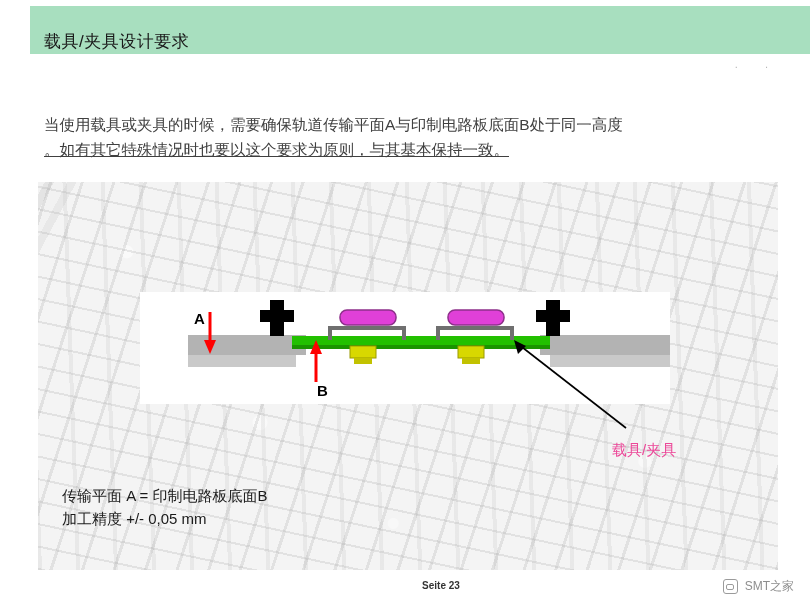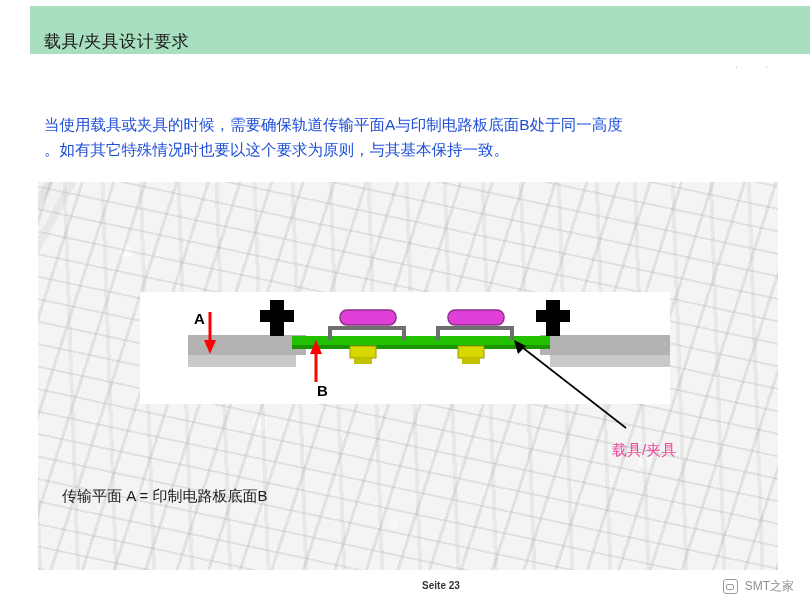--- a/index.html
+++ b/index.html
@@ -41,23 +41,23 @@
   }
 
   
   .body-text {
     position: absolute;
     left: 44px;
     top: 112px;
     width: 700px;
     font-size: 15.5px;
     line-height: 25px;
-    color: #1d4ed8;
-  }
-  .body-text .line2 { display: block; }
+    color: #404040;
+  }
+  .body-text .line2 { display: block; text-decoration: underline; }
 
   
   .pcb-area {
     position: absolute;
     left: 38px;
     top: 182px;
     width: 740px;
     height: 388px;
     background:
       radial-gradient(circle at 12% 18%, rgba(255,255,255,0.55) 0 6px, rgba(0,0,0,0) 7px),
@@ -242,20 +242,21 @@
     <line x1="378" y1="74" x2="486" y2="158" stroke="#000000" stroke-width="1.6"></line>
     <polygon points="374,70 386,76 378,84" fill="#000000"></polygon>
   </svg>
 
   <div class="lbl-a">A</div>
   <div class="lbl-b">B</div>
   <div class="lbl-carrier">载具/夹具</div>
 
   <div class="caption">
     <span>传输平面 A = 印制电路板底面B</span>
+    <span>加工精度 +/- 0,05 mm</span>
   </div>
 
   <div class="footer-page">Seite 23</div>
 
   <div class="watermark">
     <span class="wm-icon"></span>
     <span>SMT之家</span>
   </div>
 
 </div>

